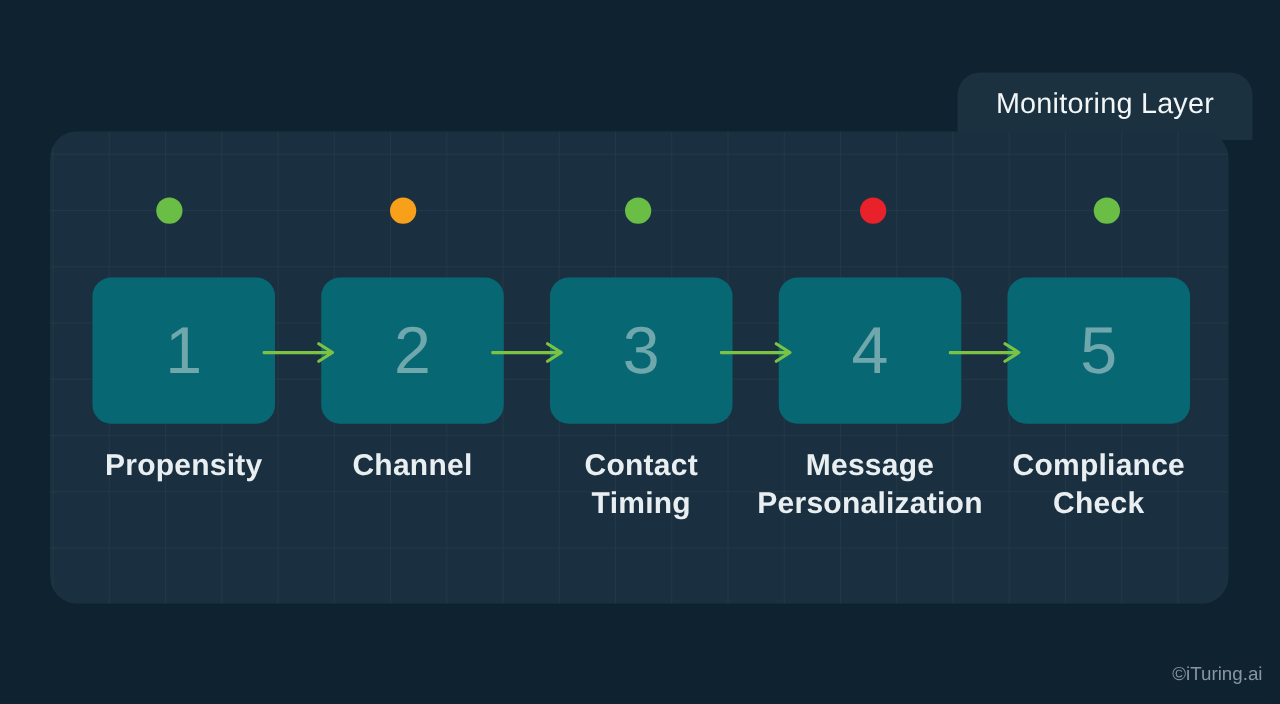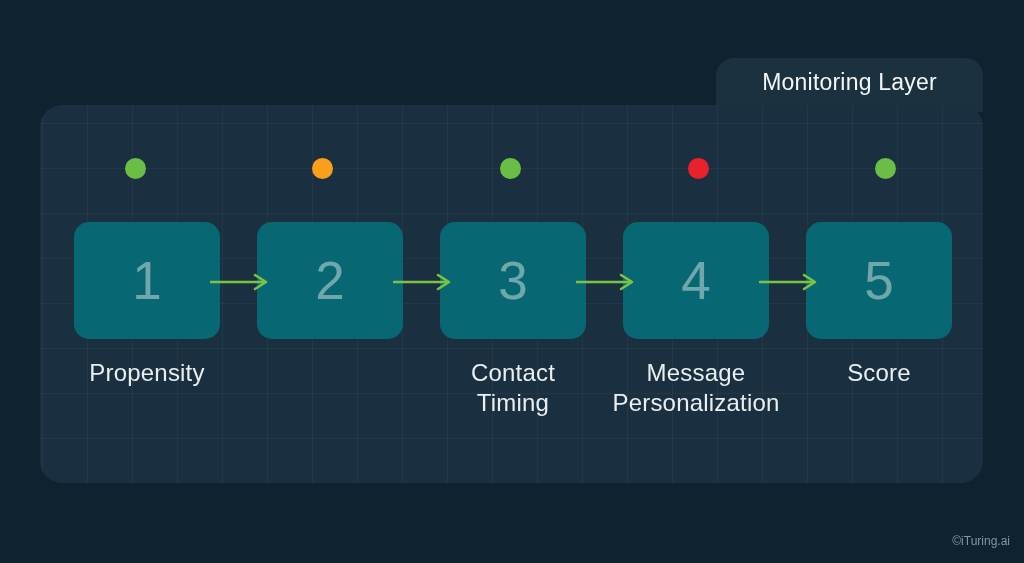--- a/index.html
+++ b/index.html
@@ -7,22 +7,22 @@
   body {
     background: #0e2230;
     font-family: "Liberation Sans", sans-serif;
     position: relative;
   }
   .stage { position: absolute; inset: 0; }
 
   
   .tab {
     position: absolute;
-    left: 716px; top: 58px;
-    width: 267px; height: 54px;
+    left: 766px; top: 58px;
+    width: 236px; height: 54px;
     background: #1b3140;
     border-radius: 18px 18px 0 0;
     display: flex; align-items: center; justify-content: center;
     padding-bottom: 6px;
     z-index: 1;
   }
   .tab-label {
     color: #f2f6f7;
     font-size: 23px;
     letter-spacing: 0.2px;
@@ -92,33 +92,34 @@
   
   .step-label {
     position: absolute;
     top: 253px;
     width: 220px;
     text-align: center;
     color: #e9eef0;
     font-size: 24px;
     line-height: 30px;
     letter-spacing: 0.2px;
+    font-weight: bold;
   }
   .label-0 { left: -3px; }
   .label-1 { left: 180px; }
   .label-2 { left: 363px; }
   .label-3 { left: 546px; }
   .label-4 { left: 729px; }
   .step-label span { display: block; }
 
   .watermark {
     position: absolute;
     right: 14px; bottom: 15px;
     color: #8995a0;
-    font-size: 12px;
+    font-size: 15px;
     z-index: 1;
   }
 </style>
 </head>
 <body>
 
 <div class="stage">
 
   <div class="tab">
     <span class="tab-label">Monitoring Layer</span>
@@ -170,30 +171,32 @@
       <g fill="none" stroke-width="2.6" stroke-linecap="round" stroke-linejoin="round" stroke="#7dc242">
         <path d="M1 10 H53"></path>
           <path d="M45 3 L56 10 L45 17"></path>
       </g>
     </svg>
 
     <div class="step-label label-0">
       <span>Propensity</span>
     </div>
     <div class="step-label label-1">
+      <span>Channel</span>
     </div>
     <div class="step-label label-2">
       <span>Contact</span>
       <span>Timing</span>
     </div>
     <div class="step-label label-3">
       <span>Message</span>
       <span>Personalization</span>
     </div>
     <div class="step-label label-4">
-      <span>Score</span>
+      <span>Compliance</span>
+      <span>Check</span>
     </div>
 
   </div>
 
   <div class="watermark">©iTuring.ai</div>
 
 </div>
 
 </body></html>

